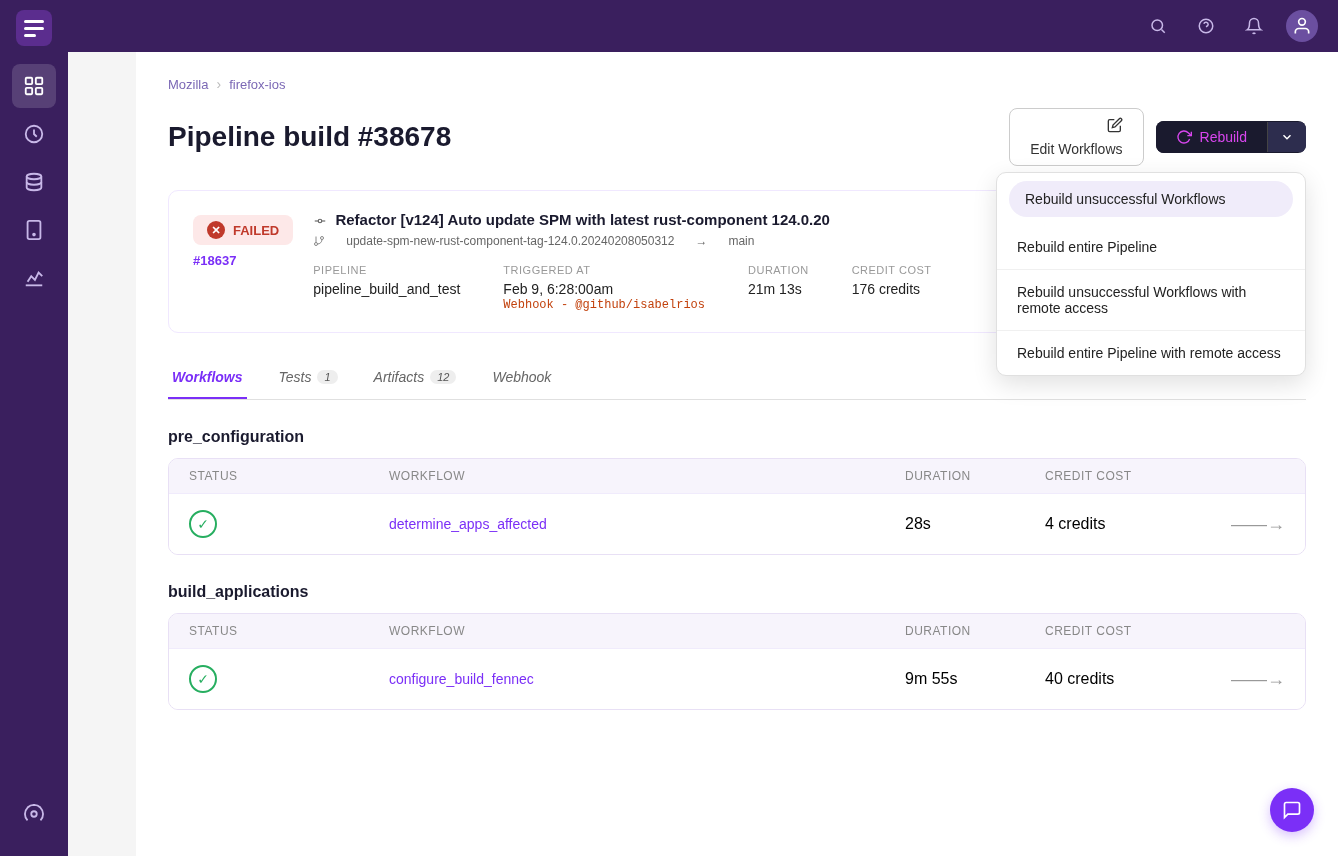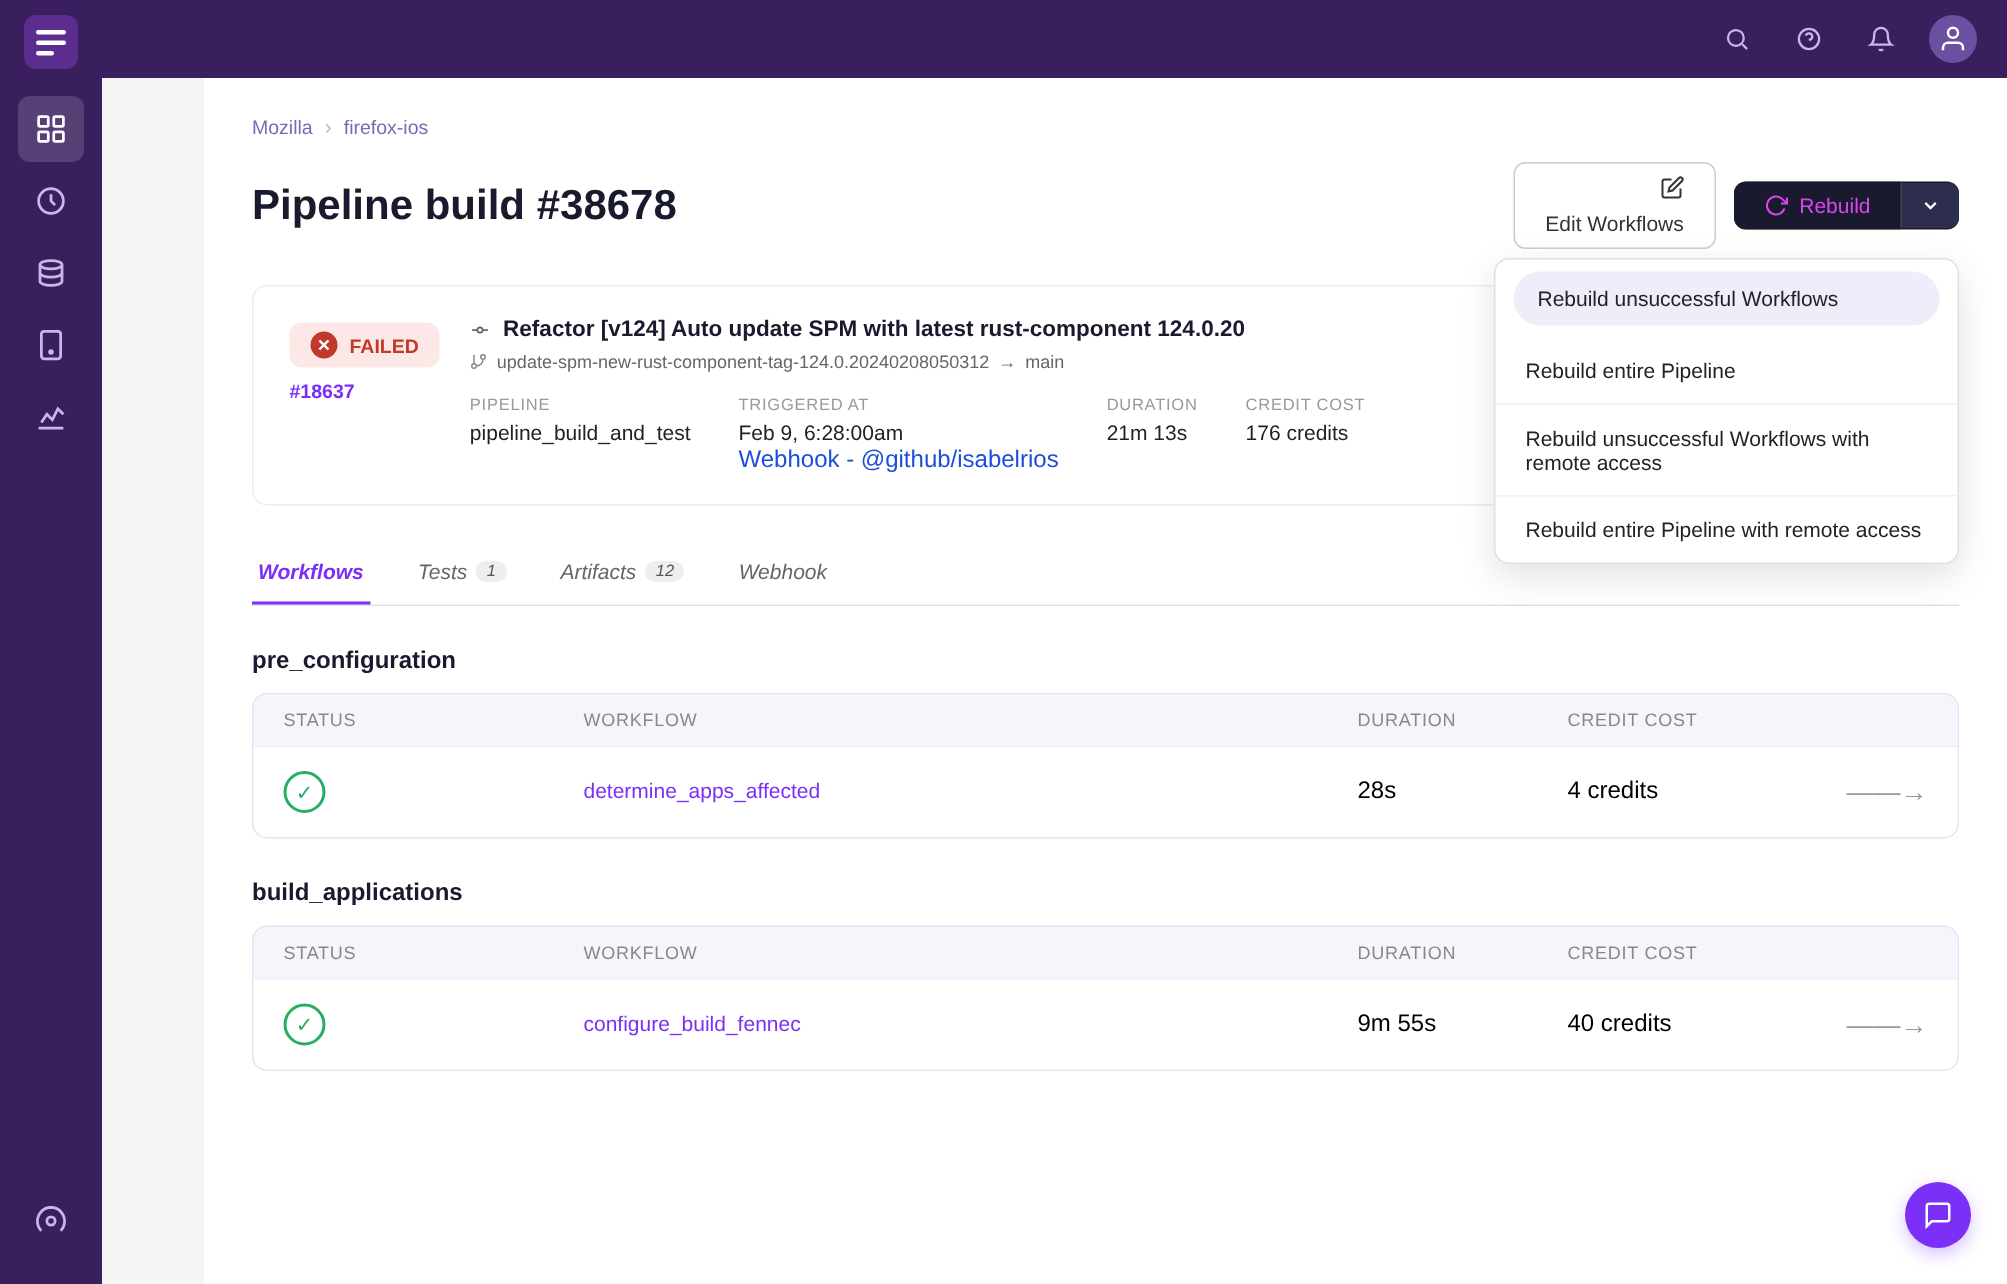--- a/index.html
+++ b/index.html
@@ -235,44 +235,45 @@
       font-size: 15px;
       font-weight: 600;
       color: #1a1a2e;
       margin-bottom: 6px;
     }
     .build-branch {
       font-size: 12px;
       color: #666;
       display: flex;
       align-items: center;
-      gap: 6px;
+      gap: 21px;
     }
     .build-meta {
       display: flex;
-      gap: 32px;
+      gap: 43px;
       margin-top: 16px;
     }
     .meta-item label {
       font-size: 11px;
       color: #999;
       text-transform: uppercase;
       letter-spacing: 0.5px;
       display: block;
       margin-bottom: 4px;
     }
     .meta-item value {
       font-size: 14px;
       color: #222;
       font-weight: 500;
     }
     .meta-item small {
-      font-size: 16px;
-      color: #1d4ed8;
+      font-size: 12px;
+      color: #c2410c;
       display: block;
+      font-family: Liberation Mono, monospace;
     }
 
     
     .tabs-bar {
       display: flex;
       border-bottom: 1px solid #e0e0e0;
       margin-bottom: 28px;
     }
     .tab {
       padding: 12px 4px;

